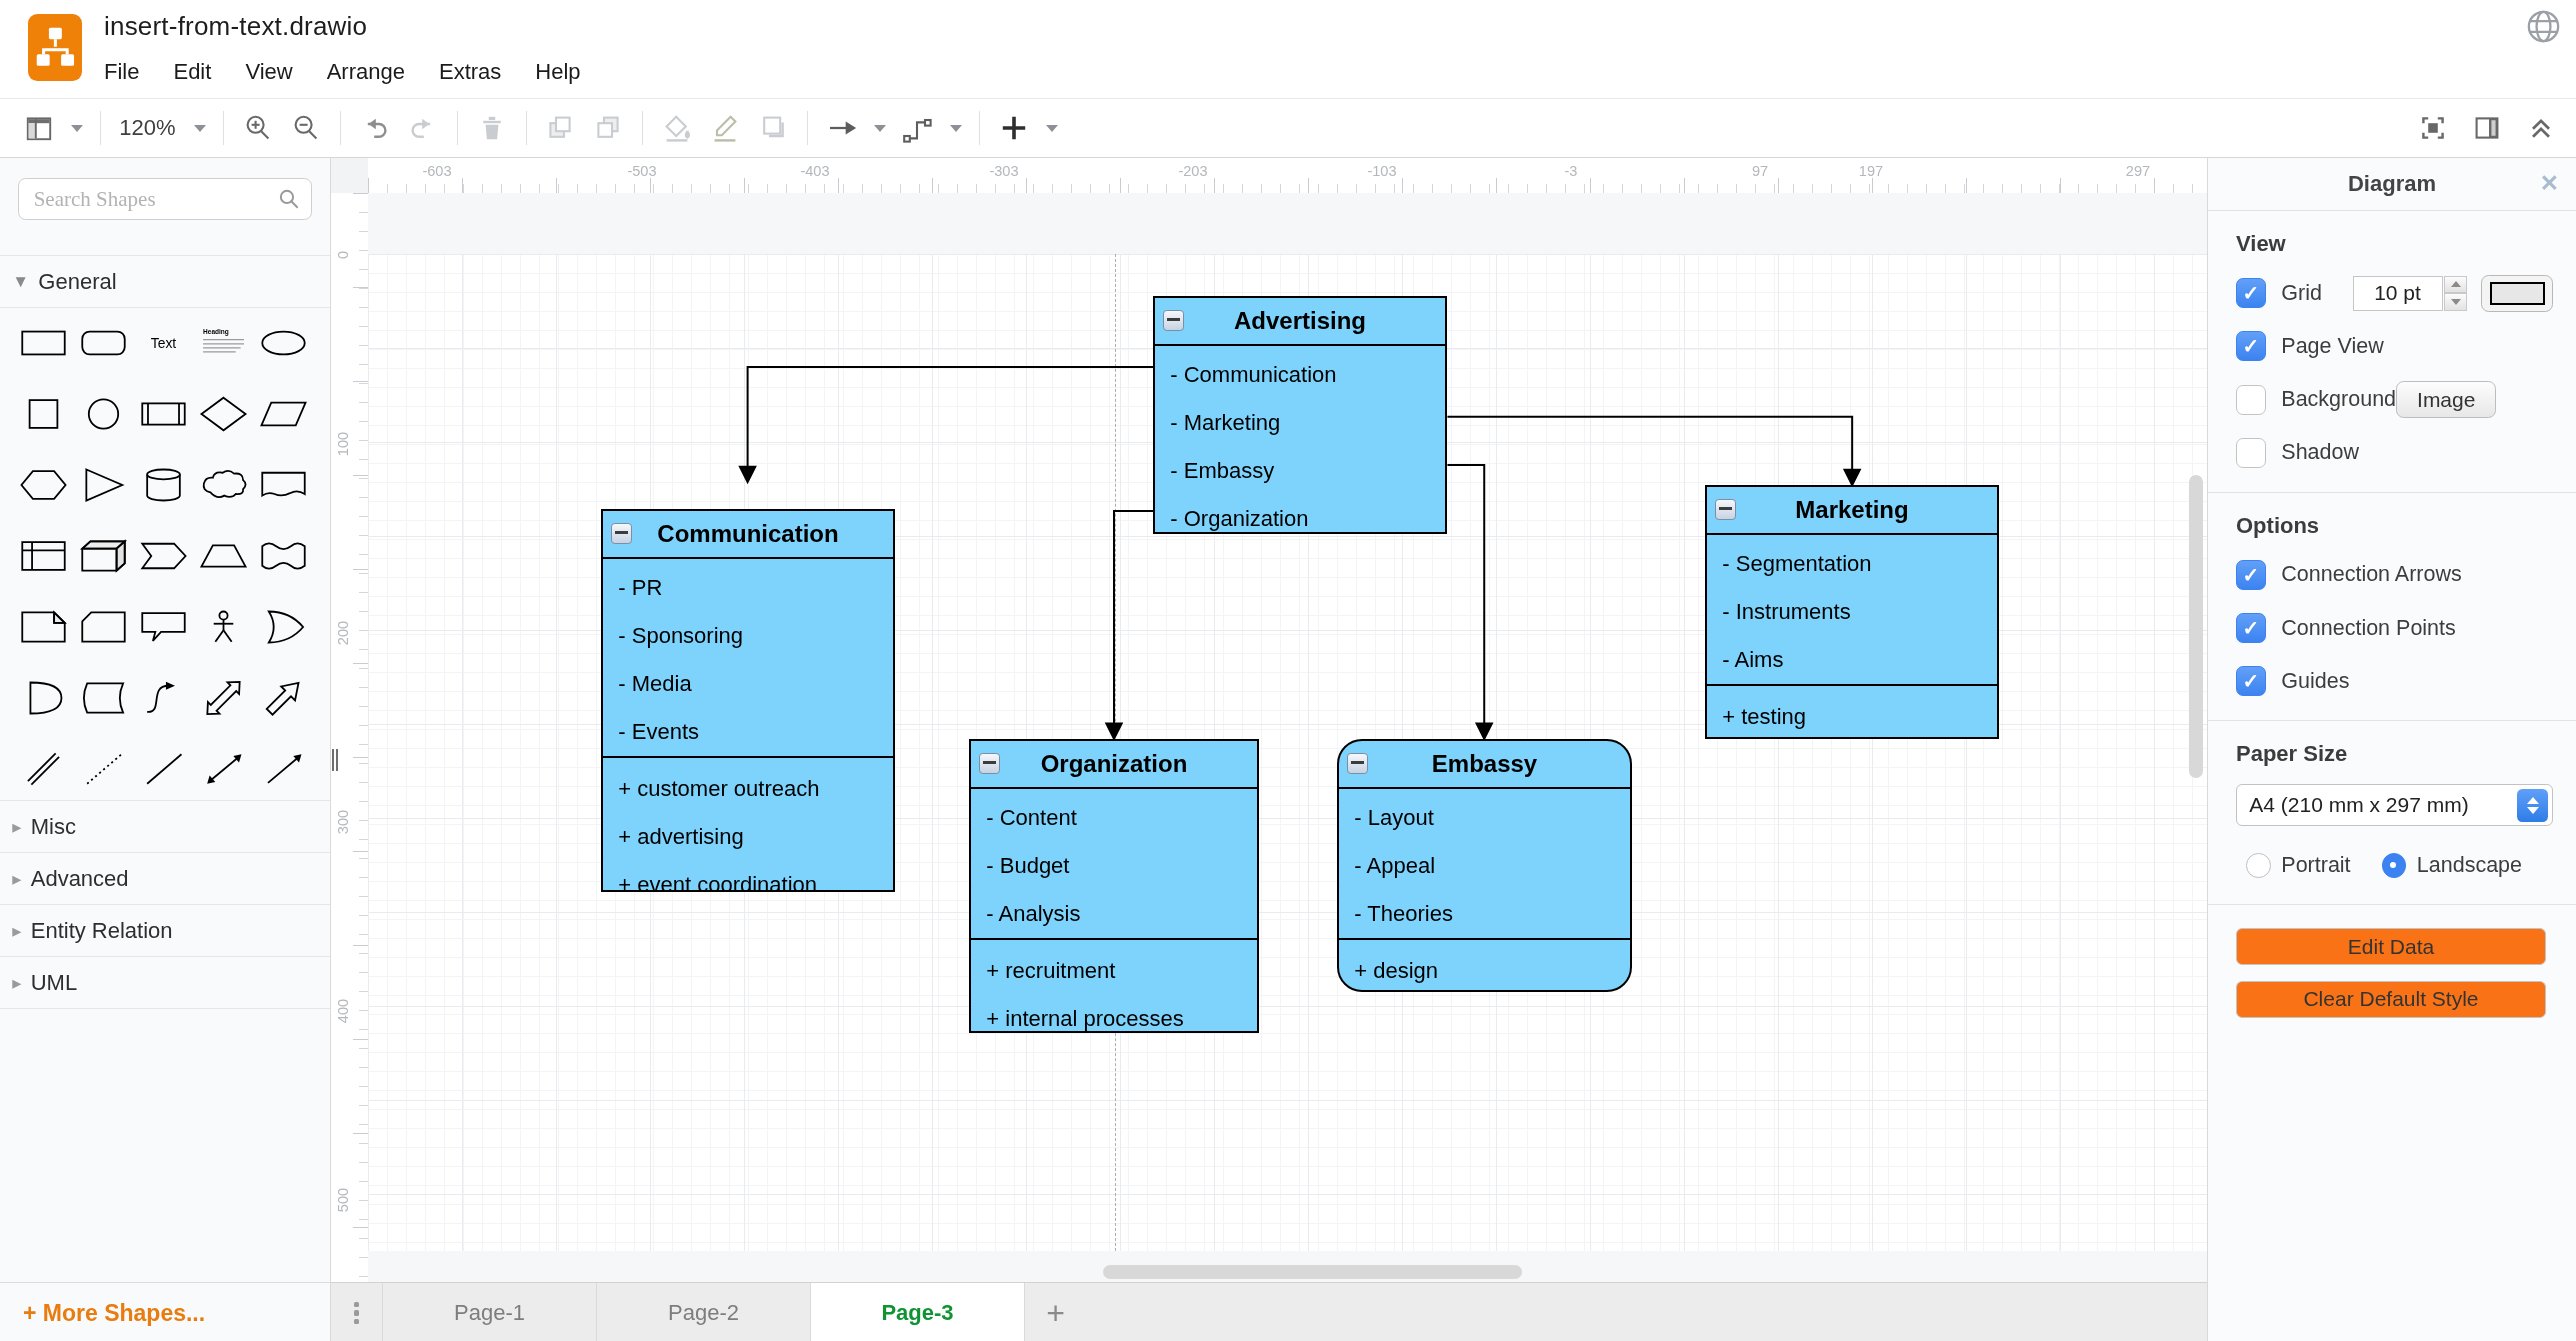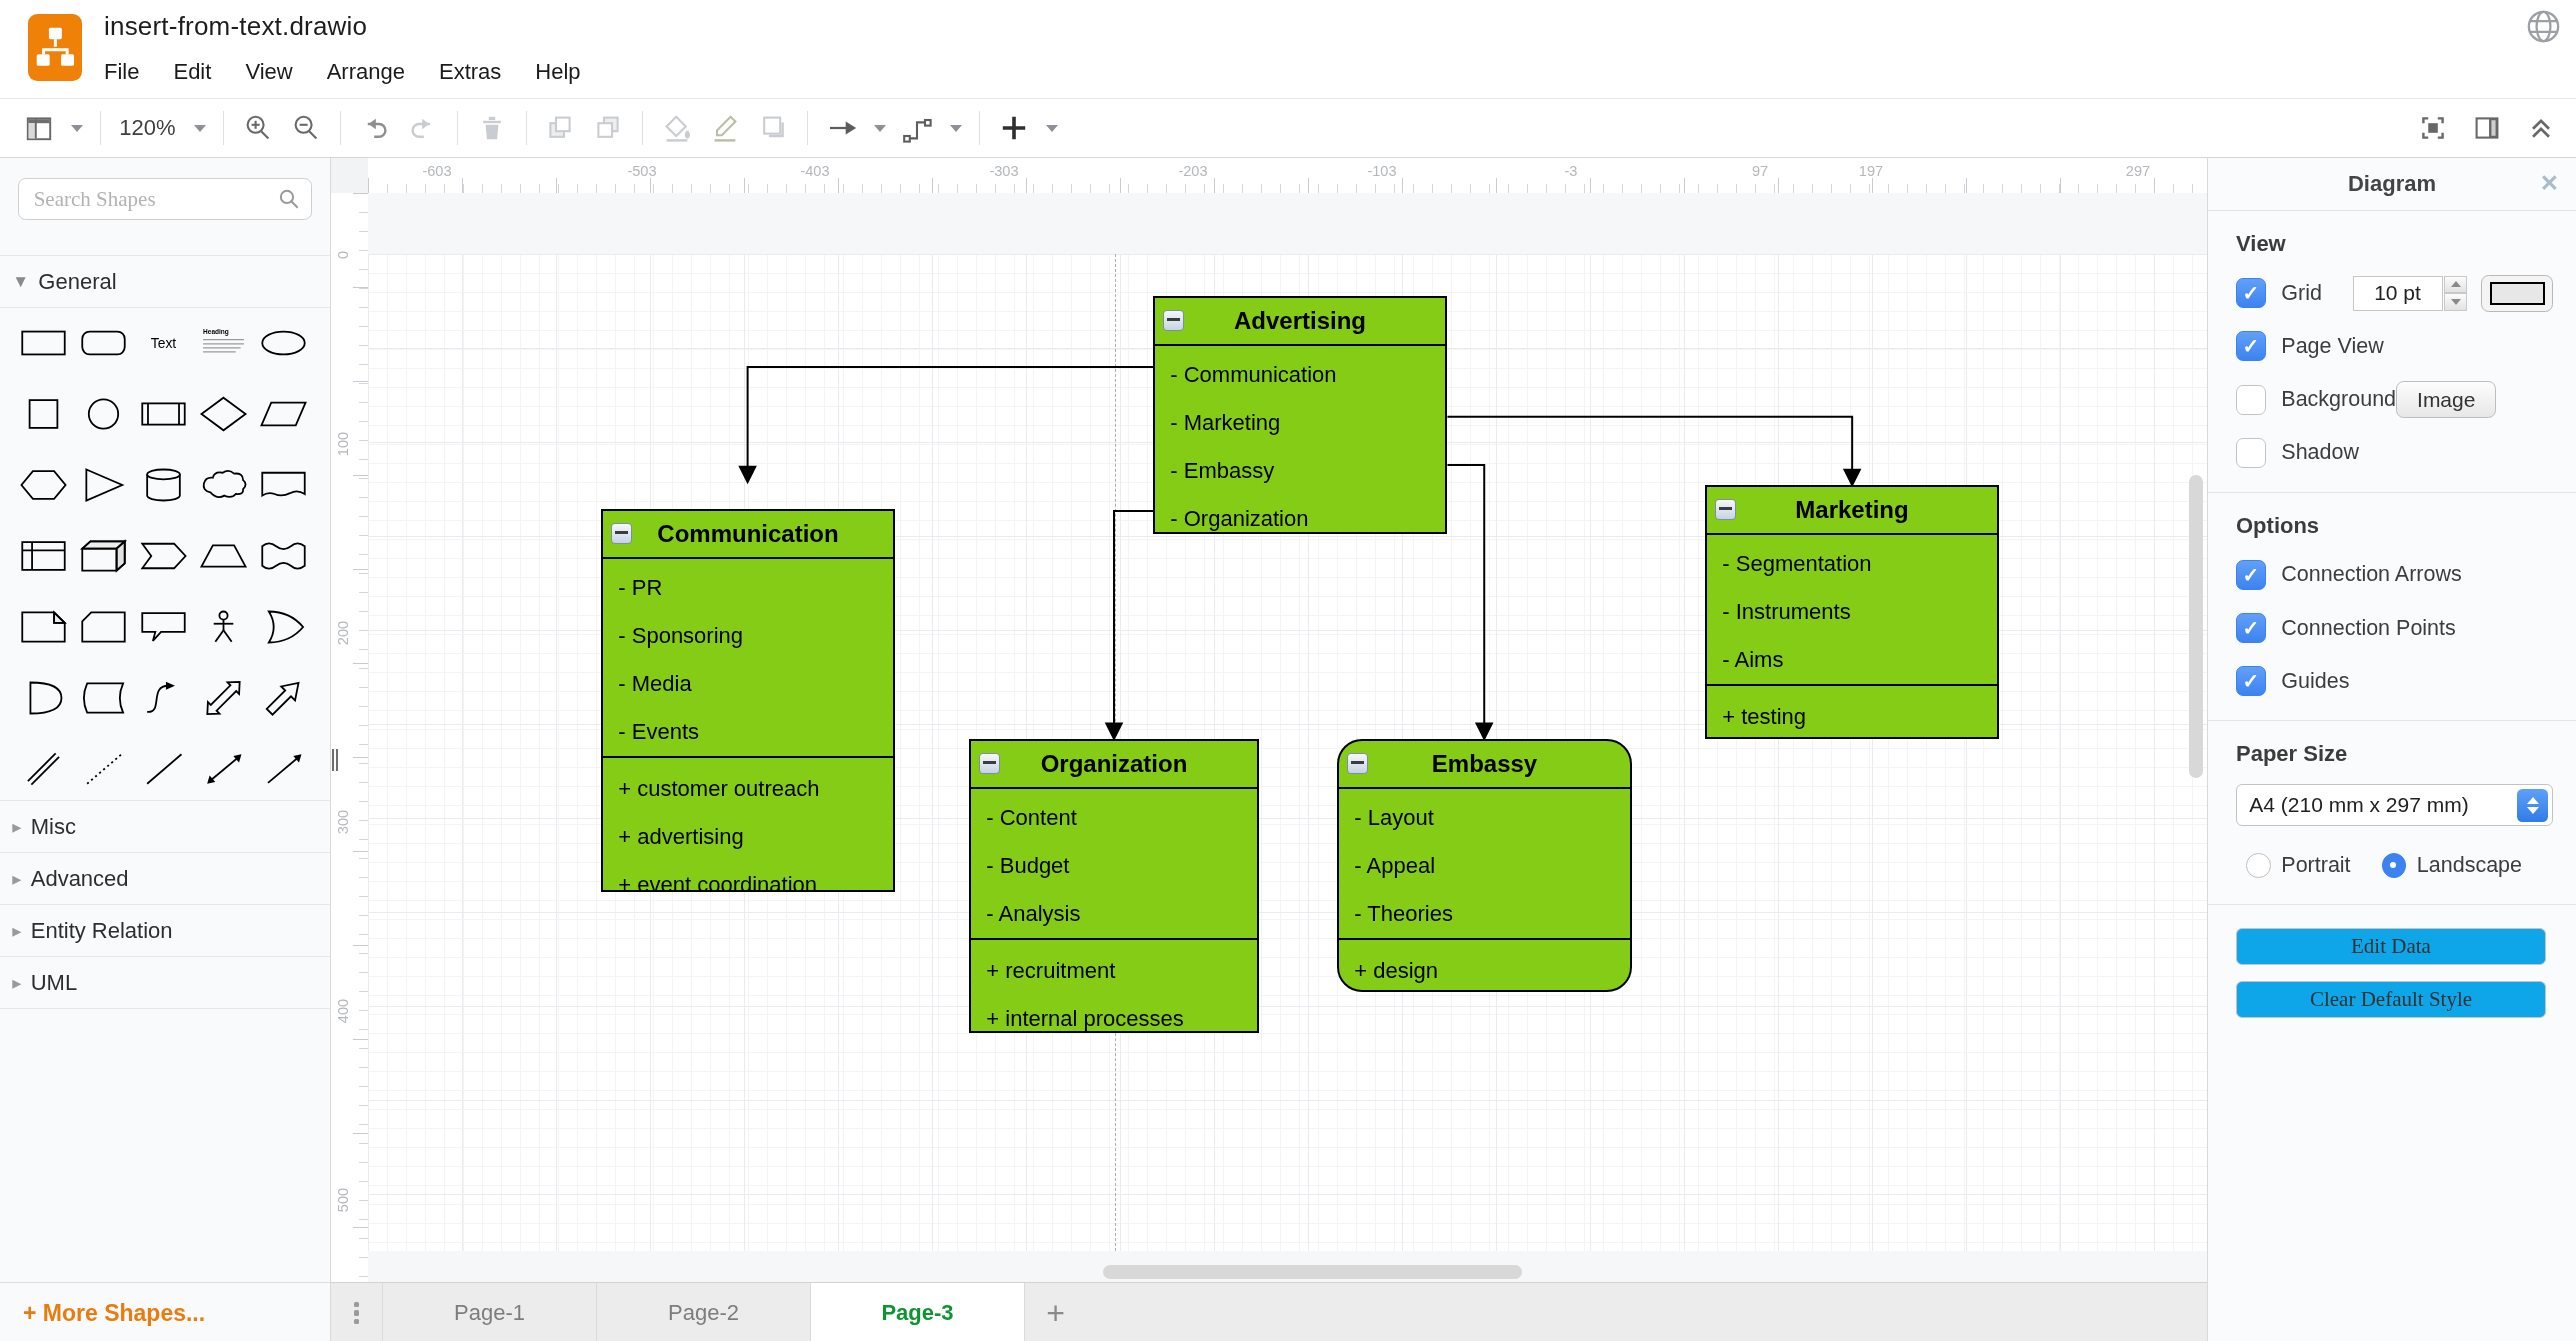--- a/index.html
+++ b/index.html
@@ -55,21 +55,21 @@
   .page-strip{position:absolute;left:0;right:0;top:61px;height:997px;background:#fff;
     background-image:
       linear-gradient(to right,#e9ebee 0.8px,transparent 0.8px),
       linear-gradient(to bottom,#e9ebee 0.8px,transparent 0.8px),
       linear-gradient(to right,#f3f4f6 0.8px,transparent 0.8px),
       linear-gradient(to bottom,#f3f4f6 0.8px,transparent 0.8px);
     background-size:94px 94px,94px 94px,19px 19px,19px 19px;}
   .page-break{position:absolute;left:747px;top:61px;height:997px;width:0;border-left:1.5px dashed #adadad;}
   .edges{position:absolute;left:0;top:0;}
   
-  .uml{position:absolute;background:#84cc16;border:2.3px solid #000;box-sizing:border-box;display:flex;flex-direction:column;}
+  .uml{position:absolute;background:#7dd3fc;border:2.3px solid #000;box-sizing:border-box;display:flex;flex-direction:column;}
   .uml-title{position:relative;height:46px;line-height:46px;border-bottom:2.3px solid #000;text-align:center;font-size:24px;font-weight:bold;color:#000;flex:none;}
   .fold{position:absolute;left:7.7px;top:12.3px;width:21px;height:21px;border:1.5px solid #7d8da3;border-radius:3.8px;background:linear-gradient(#f5f8fc,#c7d3e3);box-sizing:border-box;}
   .fold::after{content:"";position:absolute;left:3.1px;right:3.1px;top:7px;height:2.3px;background:#3c3c3c;}
   .uml-attrs{flex:1;padding-top:4.6px;}
   .uml-row{height:48px;line-height:48px;padding-left:15.3px;font-size:22px;color:#000;white-space:nowrap;}
   .uml-methods{flex:none;border-top:2.3px solid #000;padding-top:7.7px;}
   
   .vscroll{position:absolute;right:3.8px;top:282px;width:14px;height:303px;border-radius:7px;background:#d8d8d8;}
   .hscroll{position:absolute;left:735px;top:1072px;width:419px;height:14px;border-radius:7px;background:#d8d8d8;}
   .grip{position:absolute;left:0.8px;top:591px;width:6.1px;height:21.5px;display:flex;gap:2.3px;}
@@ -106,21 +106,21 @@
   .pselect{position:relative;height:40px;border:0.8px solid #c2c2c2;border-radius:6.1px;background:#fff;display:flex;align-items:center;padding-left:12.3px;font-size:21px;color:#222;}
   .pstep{position:absolute;right:3.8px;top:3.8px;bottom:3.8px;width:31px;border-radius:5.4px;background:linear-gradient(#5fa0f8,#2f7ce8);display:flex;flex-direction:column;align-items:center;justify-content:center;gap:3.8px;}
   .pstep i{width:0;height:0;border-left:6.1px solid transparent;border-right:6.1px solid transparent;display:block;}
   .pstep i.up{border-bottom:7px solid #fff;}
   .pstep i.dn{border-top:7px solid #fff;}
   .radio{width:24.5px;height:24.5px;border-radius:50%;border:1.5px solid #c0c0c0;background:#fff;box-sizing:border-box;position:relative;flex:none;}
   .radio.on{background:#3c83f1;border-color:#3c83f1;}
   .radio.on::after{content:"";position:absolute;left:7.7px;top:7.7px;width:6.1px;height:6.1px;border-radius:50%;background:#fff;}
   .rlabel{font-size:21.5px;color:#3d3d3d;margin:0 31px 0 10.7px;}
   .btncol{display:flex;flex-direction:column;gap:15.3px;padding:23px 23px 0 28px;}
-  .bigbtn{width:310px;height:37px;border:0.8px solid #c4c4c4;border-radius:6.1px;background:#0ea5e9;font-size:21px;color:#333;font-family:Liberation Serif, serif;}
+  .bigbtn{width:310px;height:37px;border:0.8px solid #c4c4c4;border-radius:6.1px;background:#f97316;font-size:21px;color:#333;font-family:Liberation Sans, sans-serif;}
 </style>
 </head>
 <body>
 
 <div class="app">
 
   <div class="titlebar">
     <div class="logo">
       <svg width="54" height="67" viewBox="0 0 70 88">
         <g fill="#ffffff">

